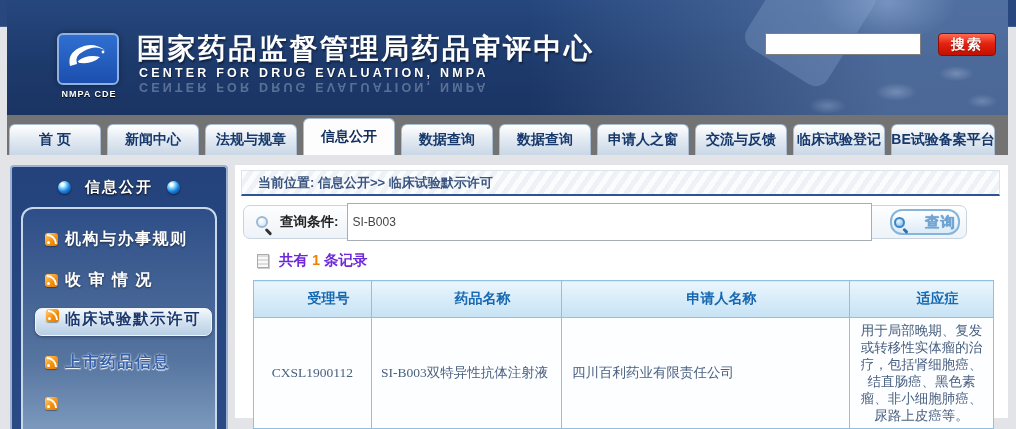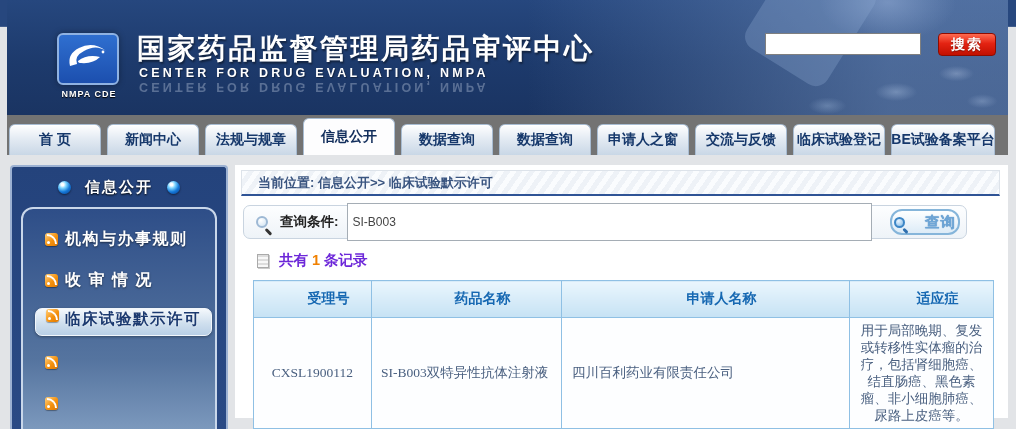--- a/index.html
+++ b/index.html
@@ -200,20 +200,21 @@
           <span class="lbl-light">收 审 情 况</span>
         </div>
         <div class="side-item selected">
           <span class="pill">
             <span class="rss-icon"></span>
             <span class="lbl-sel">临床试验默示许可</span>
           </span>
         </div>
         <div class="side-item">
           <span class="rss-icon"></span>
+          <span class="lbl-dark">上市药品信息</span>
         </div>
         <div class="side-item">
           <span class="rss-icon"></span>
         </div>
       </div>
     </div>
 
     <div class="content">
 
       <div class="breadcrumb-bar">

